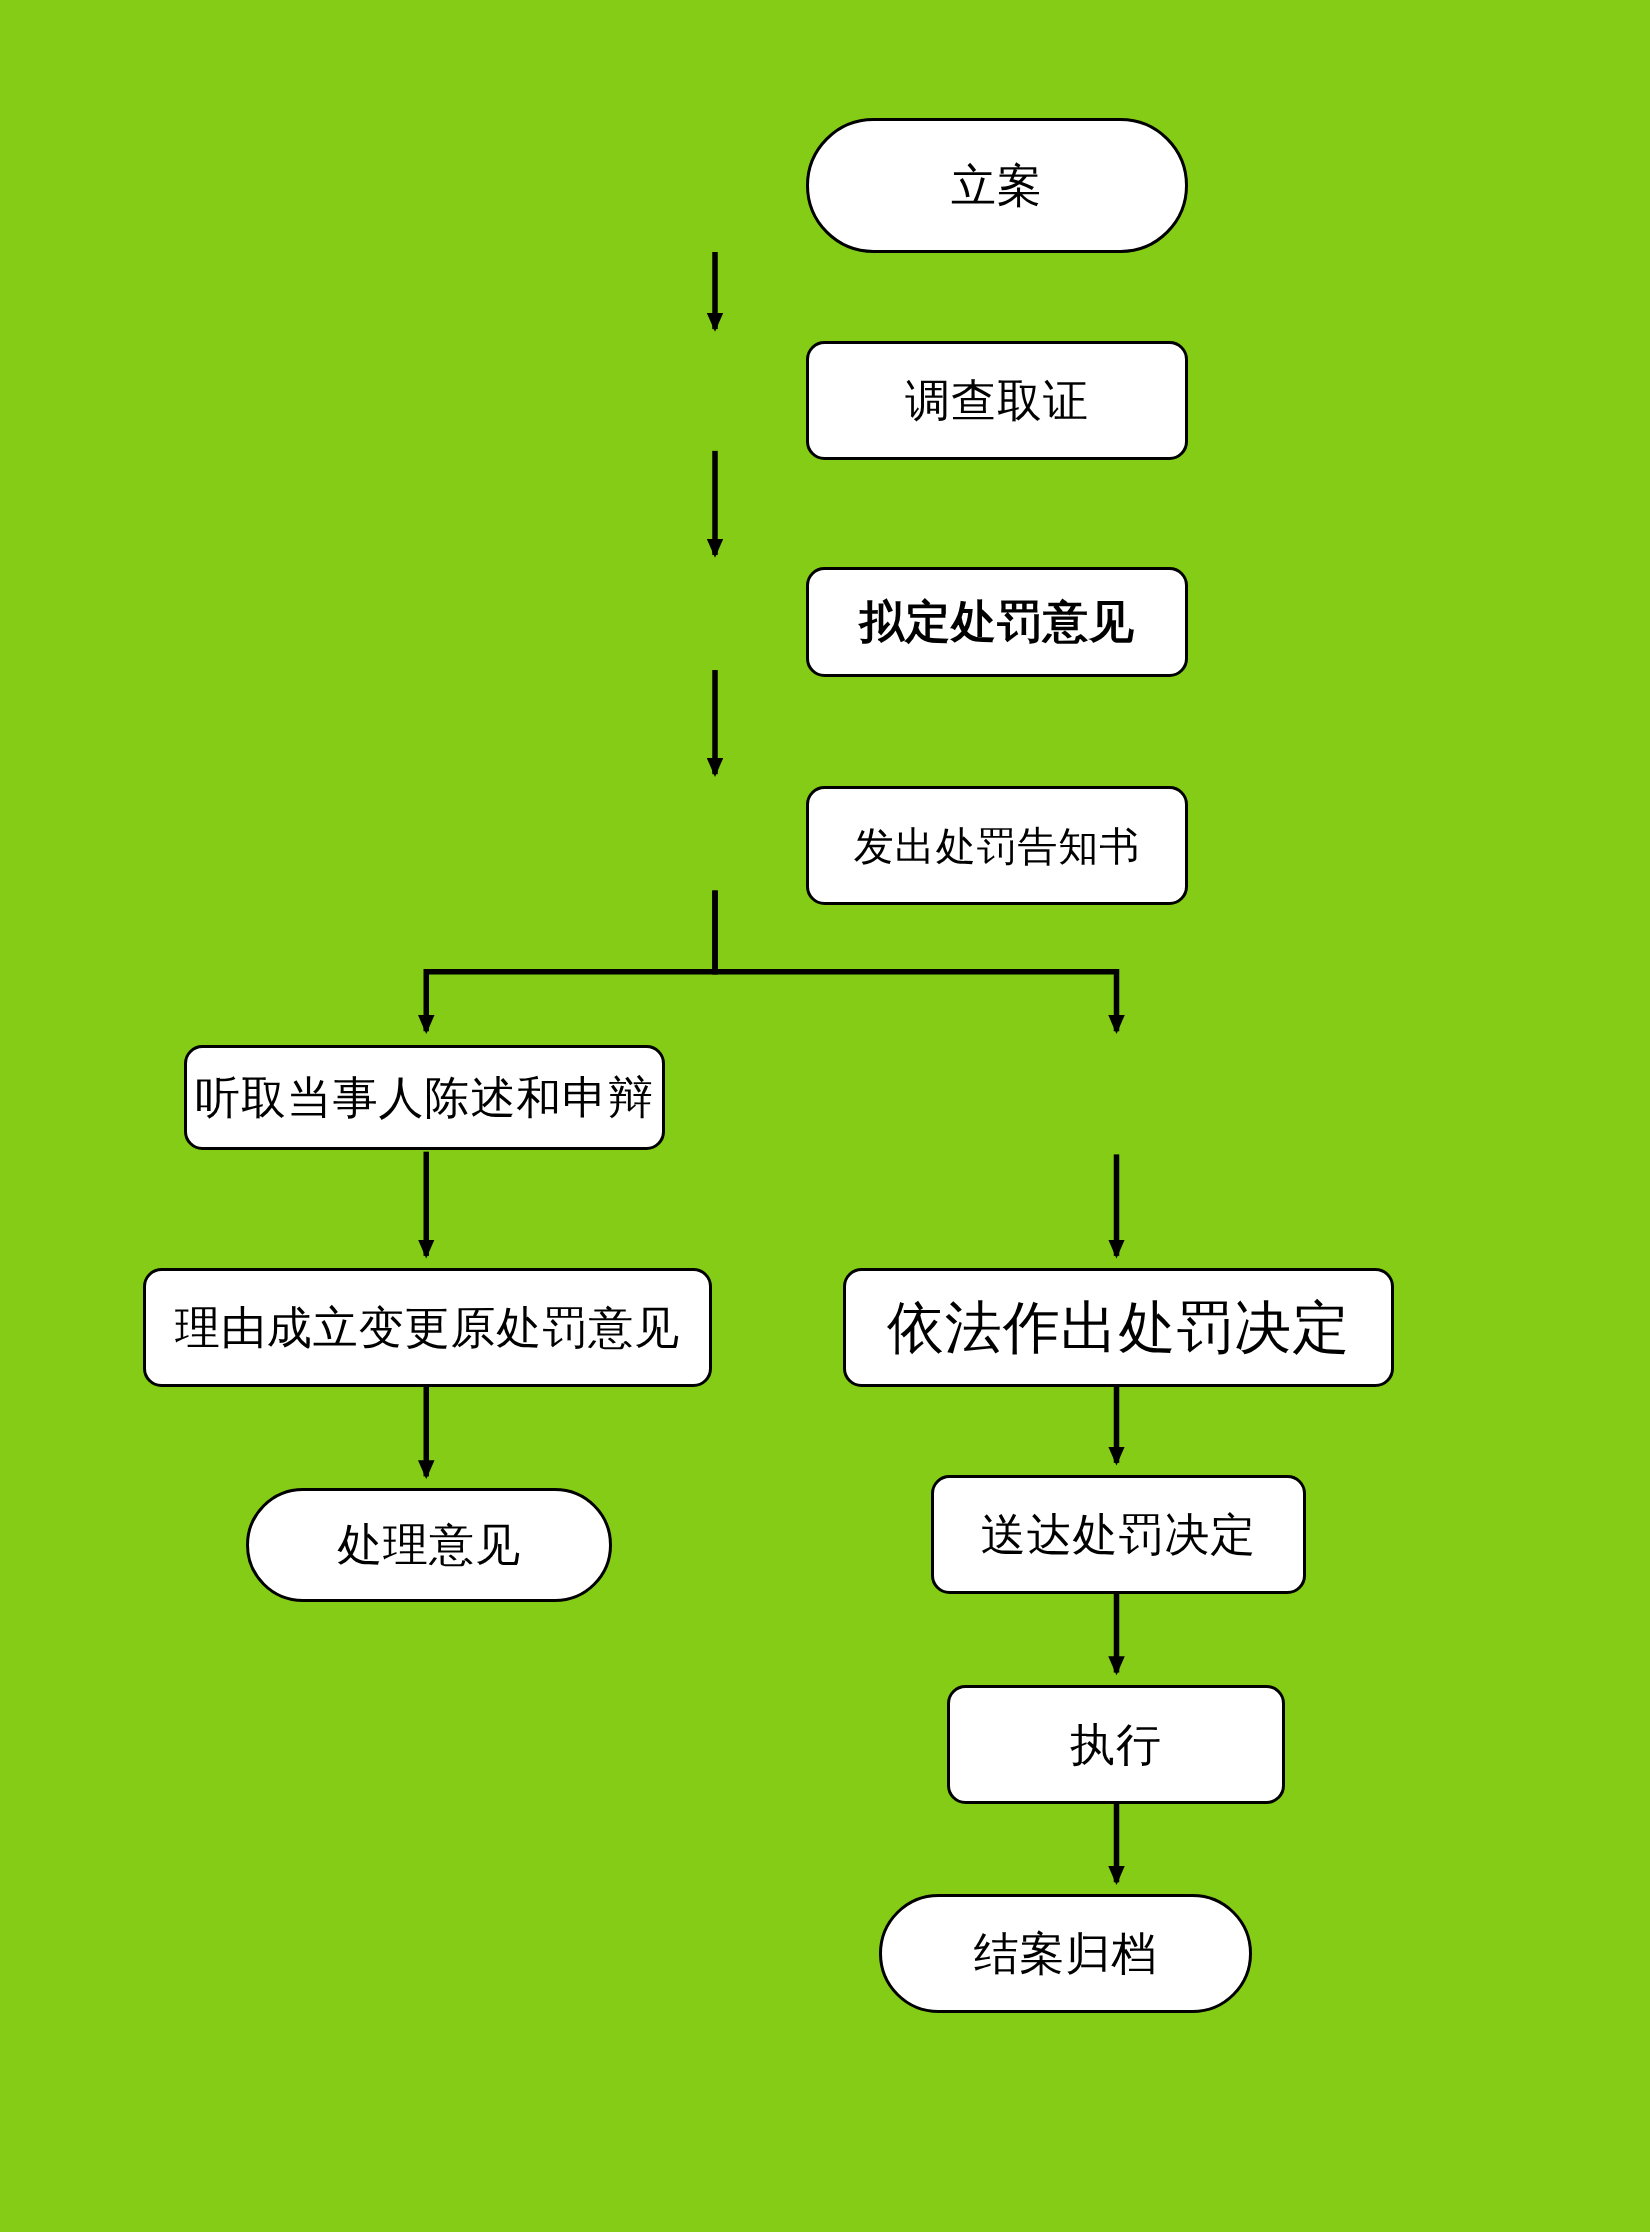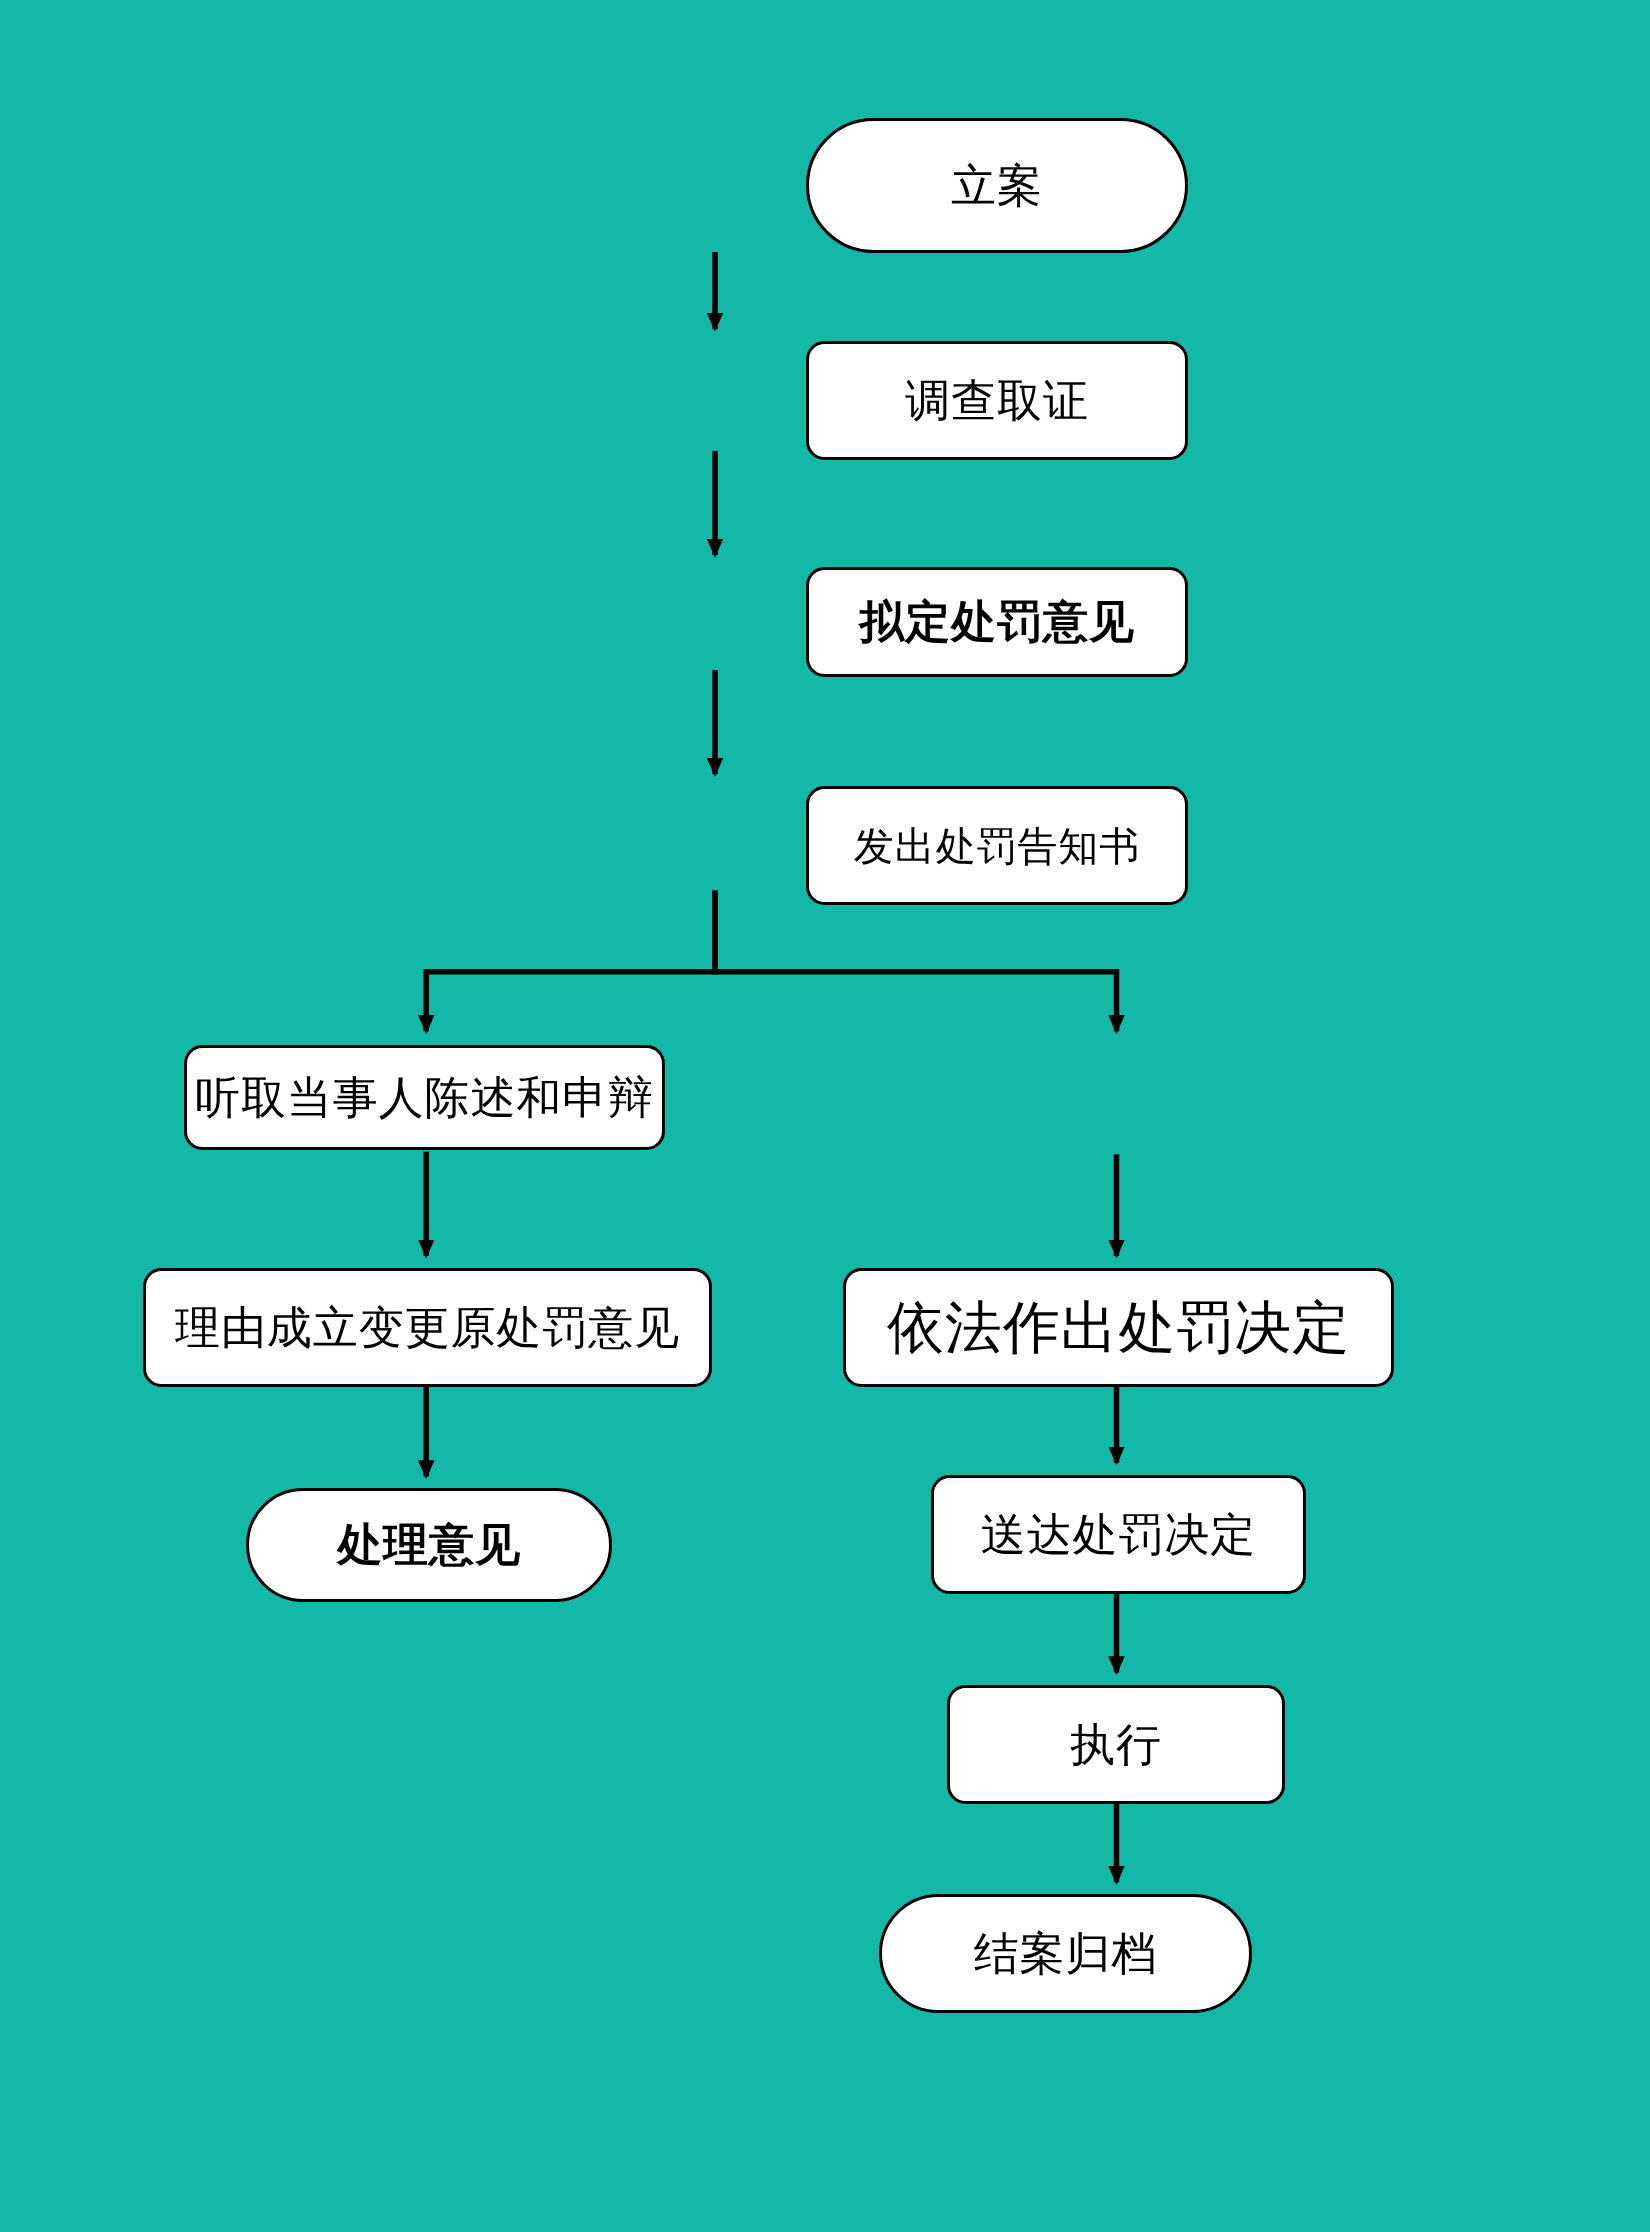--- a/index.html
+++ b/index.html
@@ -11,21 +11,21 @@
   body {
     width: 1650px;
     height: 2233px;
     font-family: "DejaVu Sans", "Liberation Sans", sans-serif;
     overflow: hidden;
   }
   #canvas {
     position: relative;
     width: 1650px;
     height: 2233px;
-    background: #14b8a6;
+    background: #84cc16;
   }
   svg.edges {
     position: absolute;
     left: 0;
     top: 0;
     width: 1650px;
     height: 2233px;
     pointer-events: none;
   }
   .node {
@@ -98,21 +98,21 @@
 
 
   <div class="node process" style="left: 143px; top: 1268px; width: 569px; height: 119px; font-size: 45px;">
     <span class="node-label">理由成立变更原处罚意见</span>
   </div>
 
   <div class="node process" style="left: 843px; top: 1268px; width: 551px; height: 119px; font-size: 57px;">
     <span class="node-label">依法作出处罚决定</span>
   </div>
 
-  <div class="node terminator" style="left: 246px; top: 1488px; width: 366px; height: 114px; font-size: 45px; font-weight: bold;">
+  <div class="node terminator" style="left: 246px; top: 1488px; width: 366px; height: 114px; font-size: 45px;">
     <span class="node-label">处理意见</span>
   </div>
 
   <div class="node process" style="left: 931px; top: 1475px; width: 375px; height: 119px; font-size: 45px;">
     <span class="node-label">送达处罚决定</span>
   </div>
 
   <div class="node process" style="left: 947px; top: 1685px; width: 338px; height: 119px; font-size: 45px;">
     <span class="node-label">执行</span>
   </div>

